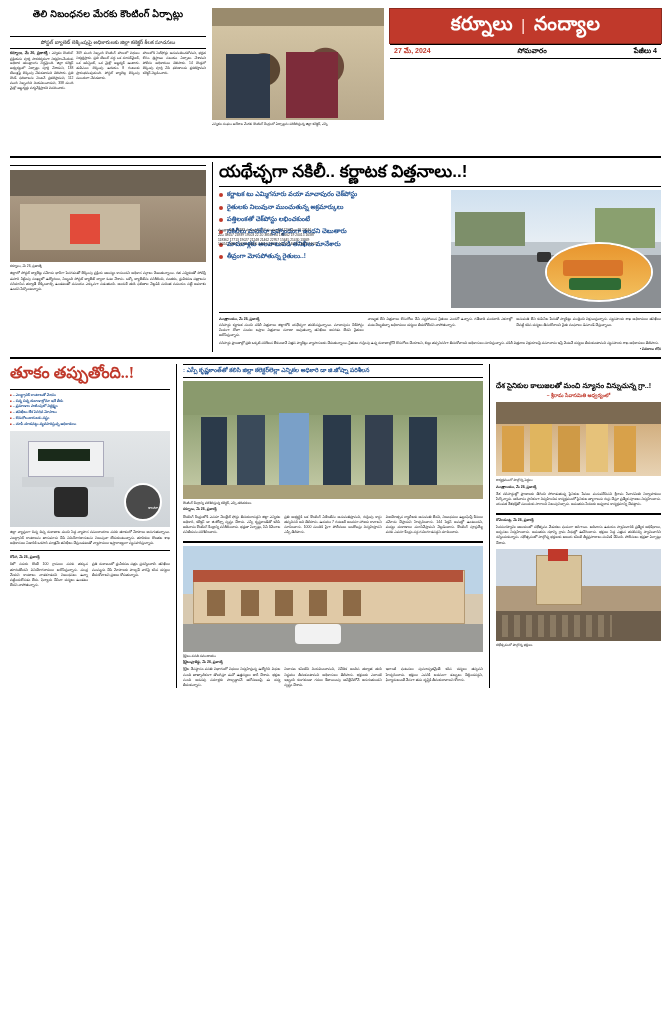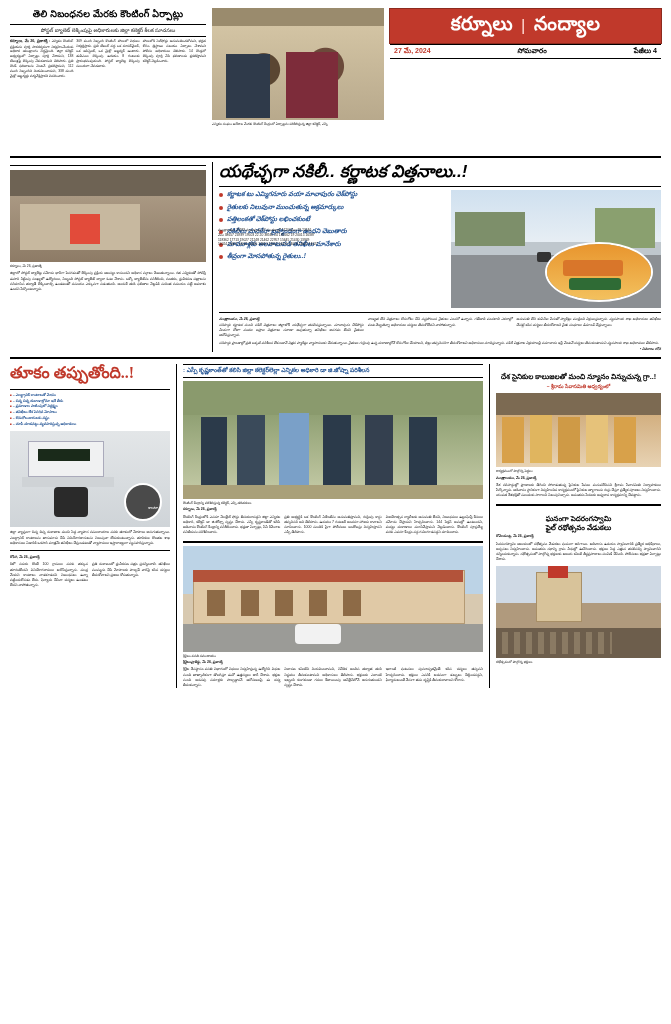--- a/index.html
+++ b/index.html
@@ -11,21 +11,21 @@
   .tel{font-family:"Liberation Sans", sans-serif;}
   .hl{height:1px;background:#000;width:100%;}
   .hl2{height:2px;background:#000;width:100%;}
   .vl{width:1px;background:#000;}
 
   
   .masthead{display:flex;gap:6px;height:148px;}
   .mh-left{width:196px;display:flex;flex-direction:column;}
   .mh-left-title{
     font-size:9.5px;font-weight:bold;text-align:center;letter-spacing:.2px;
-    border-bottom:1px solid #000;padding-bottom:2px;margin-bottom:2px;
+    border-bottom:1px solid #000;padding-bottom:14px;margin-bottom:2px;
   }
   .mh-left-sub{font-size:5.2px;text-align:center;color:#111;margin-bottom:2px;border-bottom:1px solid #000;padding-bottom:1px;}
   .mh-cols{display:flex;gap:3px;flex:1;}
   .mh-col{flex:1;font-size:3.4px;line-height:1.45;text-align:justify;color:#222;}
   .mh-col .byline{font-weight:bold;font-size:3.8px;}
   .mh-photo{width:172px;display:flex;flex-direction:column;}
   .ph{background:#b9c3cb;position:relative;overflow:hidden;}
   .cap{font-size:3.3px;line-height:1.35;color:#222;margin-top:2px;}
   .mh-right{flex:1;display:flex;flex-direction:column;align-items:center;}
   .brandbar{
@@ -46,41 +46,41 @@
   .headline{font-weight:bold;color:#000;}
   .red{color:#c0392b;}
   .blue{color:#1d4f91;}
   .body{font-size:3.5px;line-height:1.5;text-align:justify;color:#1a1a1a;}
   .bodycols{display:flex;gap:4px;}
   .bodycols>div{flex:1;}
 
   
   .row2{display:flex;gap:6px;margin-top:4px;}
   .r2a{width:196px;}
-  .r2b{flex:1;font-style:italic;}
+  .r2b{flex:1;}
   .r2a h2{font-size:12.5px;margin:0;line-height:1.18;}
   .r2a h2 .l2{font-size:15px;}
   .r2-photo{width:100%;height:92px;margin-top:4px;}
   .r2b h1{font-size:17px;margin:0 0 4px 0;line-height:1.2;}
   .bullets{list-style:none;margin:0;padding:0;}
   .bullets li{font-size:6.4px;font-weight:bold;color:#1d4f91;margin-bottom:4px;display:flex;gap:4px;align-items:flex-start;line-height:1.3;}
   .dot{width:4px;height:4px;border-radius:50%;background:#c0392b;margin-top:3px;flex:0 0 auto;}
   .numcol{font-size:3.3px;line-height:1.45;color:#1a1a1a;}
   .bigphoto{width:100%;height:118px;}
   .roundinset{position:absolute;right:8px;bottom:6px;width:104px;height:56px;border-radius:50%/50%;border:2px solid #fff;overflow:hidden;}
 
   
   .row3{display:flex;gap:6px;margin-top:5px;}
   .c1{width:160px;}
   .c2{width:300px;}
   .c3{flex:1;}
   .c1 h2{font-size:16px;margin:0 0 3px 0;font-family:Liberation Serif, serif;}
   .c2 h2{font-size:12.5px;margin:0 0 3px 0;text-align:center;}
   .c2 .sub{font-size:6px;font-weight:bold;color:#1d4f91;border-bottom:1px solid #000;border-top:1px solid #000;padding:2px 0;margin-bottom:3px;}
-  .c3 h3{font-size:7.2px;margin:8px 0 2px 0;text-align:center;line-height:1.3;}
+  .c3 h3{font-size:7.2px;margin:17px 0 2px 0;text-align:left;line-height:1.3;}
   .c3 .sub{font-size:5px;color:#c0392b;text-align:center;margin-bottom:3px;font-weight:bold;}
   .klist{list-style:none;margin:0 0 4px 0;padding:0;font-size:3.6px;color:#1d4f91;font-weight:bold;line-height:1.6;}
   .klist li:before{content:"■ ";color:#c0392b;font-size:3px;}
   .grn{background:linear-gradient(#7a8f5e,#c8cdaa);}
   .warm{background:linear-gradient(#c9a06a,#e8d3b4);}
   .road{background:linear-gradient(#bfc7cd 55%,#8b8f93 55%);}
   .crowd{background:linear-gradient(#b5a48e,#8d7b66);}
   .bldg{background:linear-gradient(#bcd3e6 45%,#d8c9b0 45%);}
   .temple{background:linear-gradient(#cfd9e4 40%,#b09a7d 40%);}
   .scale{background:linear-gradient(#e3e6e8,#cfd4d8);}
@@ -314,22 +314,20 @@
         <div class="cap tel">కార్యక్రమంలో పాల్గొన్న పెద్దలు</div>
         <div class="body tel" style="font-weight:bold;margin-top:2px">మంత్రాలయం, మే 26, ప్రజాశక్తి</div>
         <div class="bodycols" style="margin-top:2px">
           <div class="body tel">దేశ సరిహద్దుల్లో ప్రాణాలకు తెగించి పోరాడుతున్న సైనికుల సేవలు మరువలేనివని శ్రీరామ సేవాసమితి నిర్వాహకులు పేర్కొన్నారు. ఆదివారం స్థానికంగా నిర్వహించిన కార్యక్రమంలో సైనికుల త్యాగాలను గుర్తు చేస్తూ ప్రత్యేక పూజలు నిర్వహించారు. యువత దేశభక్తితో ముందుకు సాగాలని పిలుపునిచ్చారు. అనంతరం పేదలకు అన్నదాన కార్యక్రమాన్ని చేపట్టారు.</div>
         </div>
       </div>
 
       <div class="hl2" style="margin:5px 0 3px"></div>
 
       <div>
-        <h3 class="headline tel" style="white-space:pre-line">ఘనంగా పెదరంగస్వామి
-ఫైల్ రథోత్సవం వేడుకలు</h3>
         <div class="body tel" style="font-weight:bold;margin-top:2px">కోవెలకుంట్ల, మే 26, ప్రజాశక్తి</div>
         <div class="bodycols" style="margin-top:2px">
           <div class="body tel">పెదరంగస్వామి ఆలయంలో రథోత్సవం వేడుకలు ఘనంగా జరిగాయి. ఆదివారం ఉదయం స్వామివారికి ప్రత్యేక అభిషేకాలు, అర్చనలు నిర్వహించారు. అనంతరం రథాన్ని గ్రామ వీధుల్లో ఊరేగించారు. భక్తులు పెద్ద ఎత్తున తరలివచ్చి స్వామివారిని దర్శించుకున్నారు. రథోత్సవంలో పాల్గొన్న భక్తులకు ఆలయ కమిటీ తీర్థప్రసాదాలు పంపిణీ చేసింది. పోలీసులు భద్రతా ఏర్పాట్లు చేశారు.</div>
         </div>
         <div class="figure" style="width:100%;height:92px;margin-top:3px">
           <div class="fr temple"></div>
           <div style="position:absolute;left:40px;top:6px;width:44px;height:48px;background:#d8c39a;border:1px solid #a88f67;"></div>
           <div style="position:absolute;left:52px;top:-4px;width:20px;height:16px;background:#c0392b;"></div>
           <div style="position:absolute;left:0;bottom:0;width:100%;height:30px;background:#6d5e4c;"></div>
           <div style="position:absolute;left:6px;bottom:4px;width:110px;height:22px;background:repeating-linear-gradient(90deg,#8a7a63 0 6px,#6d5e4c 6px 12px);"></div>

